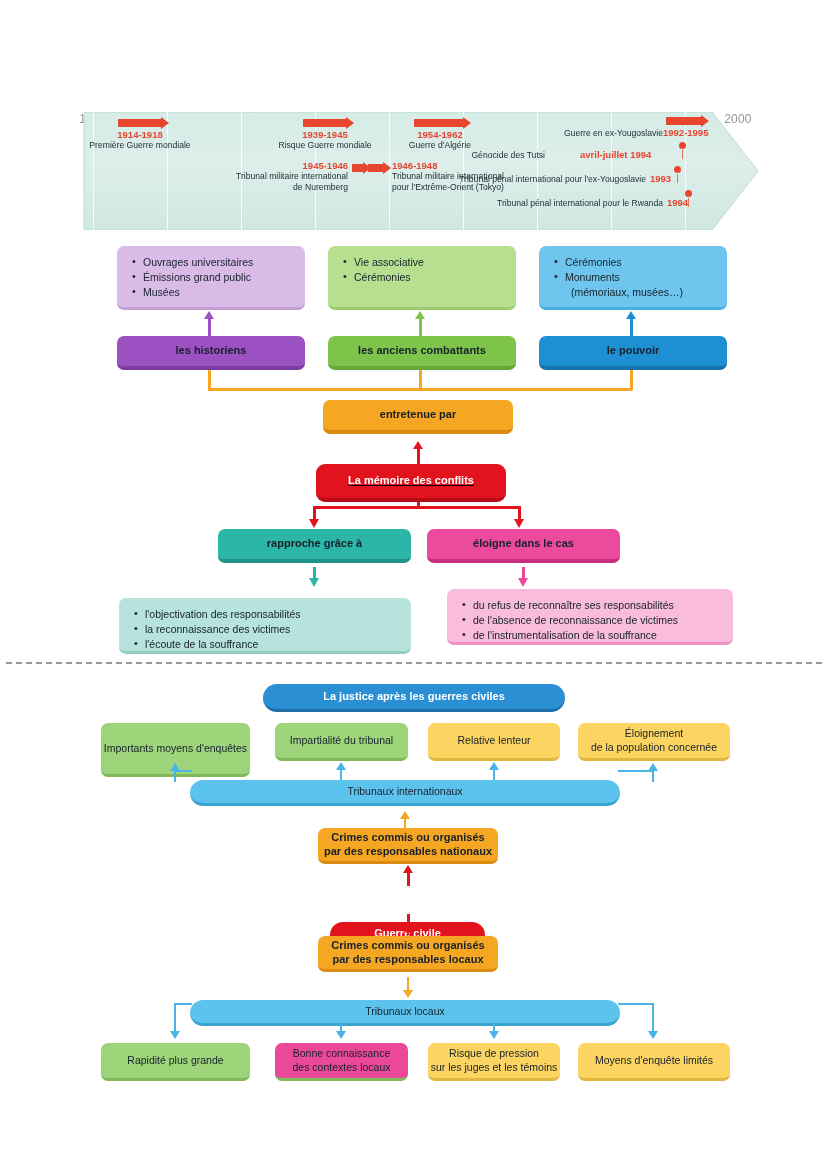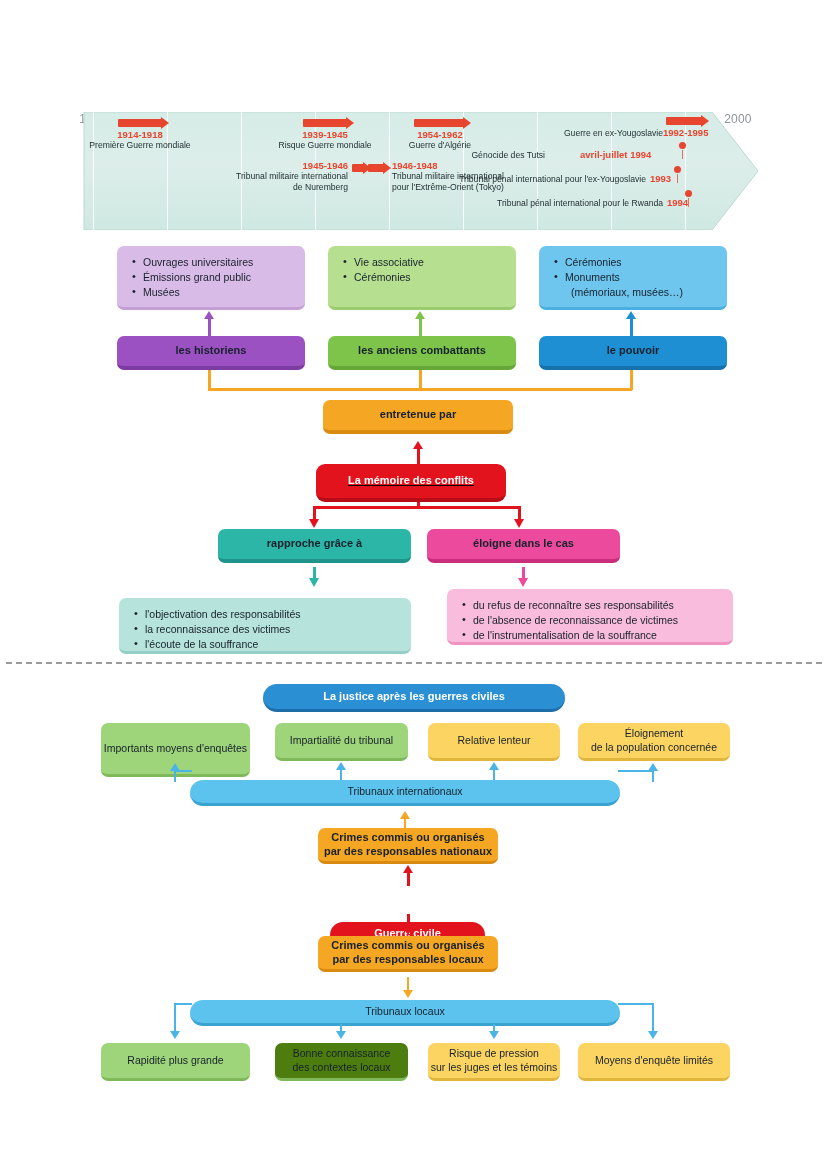--- a/index.html
+++ b/index.html
@@ -381,21 +381,21 @@
     <div class="brk" style="left:493px; top:1024px; width:2px; height:8px;"></div>
     <div class="arrow-down" style="left:489px; top:1031px; border-top:8px solid #4ab4e6;"></div>
 
     <div class="brk" style="left:618px; top:1003px; width:36px; height:2px;"></div>
     <div class="brk" style="left:652px; top:1003px; width:2px; height:29px;"></div>
     <div class="arrow-down" style="left:648px; top:1031px; border-top:8px solid #4ab4e6;"></div>
 
     <div class="box" style="left:101px; top:1043px; width:149px; height:38px; background:#9ed47a; border-bottom:3px solid #7fb95a;">
       <span class="lbl-n">Rapidité plus grande</span>
     </div>
-    <div class="box" style="left:275px; top:1043px; width:133px; height:38px; background:#4d7c0f; border-bottom:3px solid #7fb95a;">
+    <div class="box" style="left:275px; top:1043px; width:133px; height:38px; background:#ec4899; border-bottom:3px solid #7fb95a;">
       <span class="lbl-n"><span>Bonne connaissance</span><br><span>des contextes locaux</span></span>
     </div>
     <div class="box" style="left:428px; top:1043px; width:132px; height:38px; background:#fcd462; border-bottom:3px solid #e0b63f;">
       <span class="lbl-n"><span>Risque de pression</span><br><span>sur les juges et les témoins</span></span>
     </div>
     <div class="box" style="left:578px; top:1043px; width:152px; height:38px; background:#fcd462; border-bottom:3px solid #e0b63f;">
       <span class="lbl-n">Moyens d'enquête limités</span>
     </div>
   </section>
 

